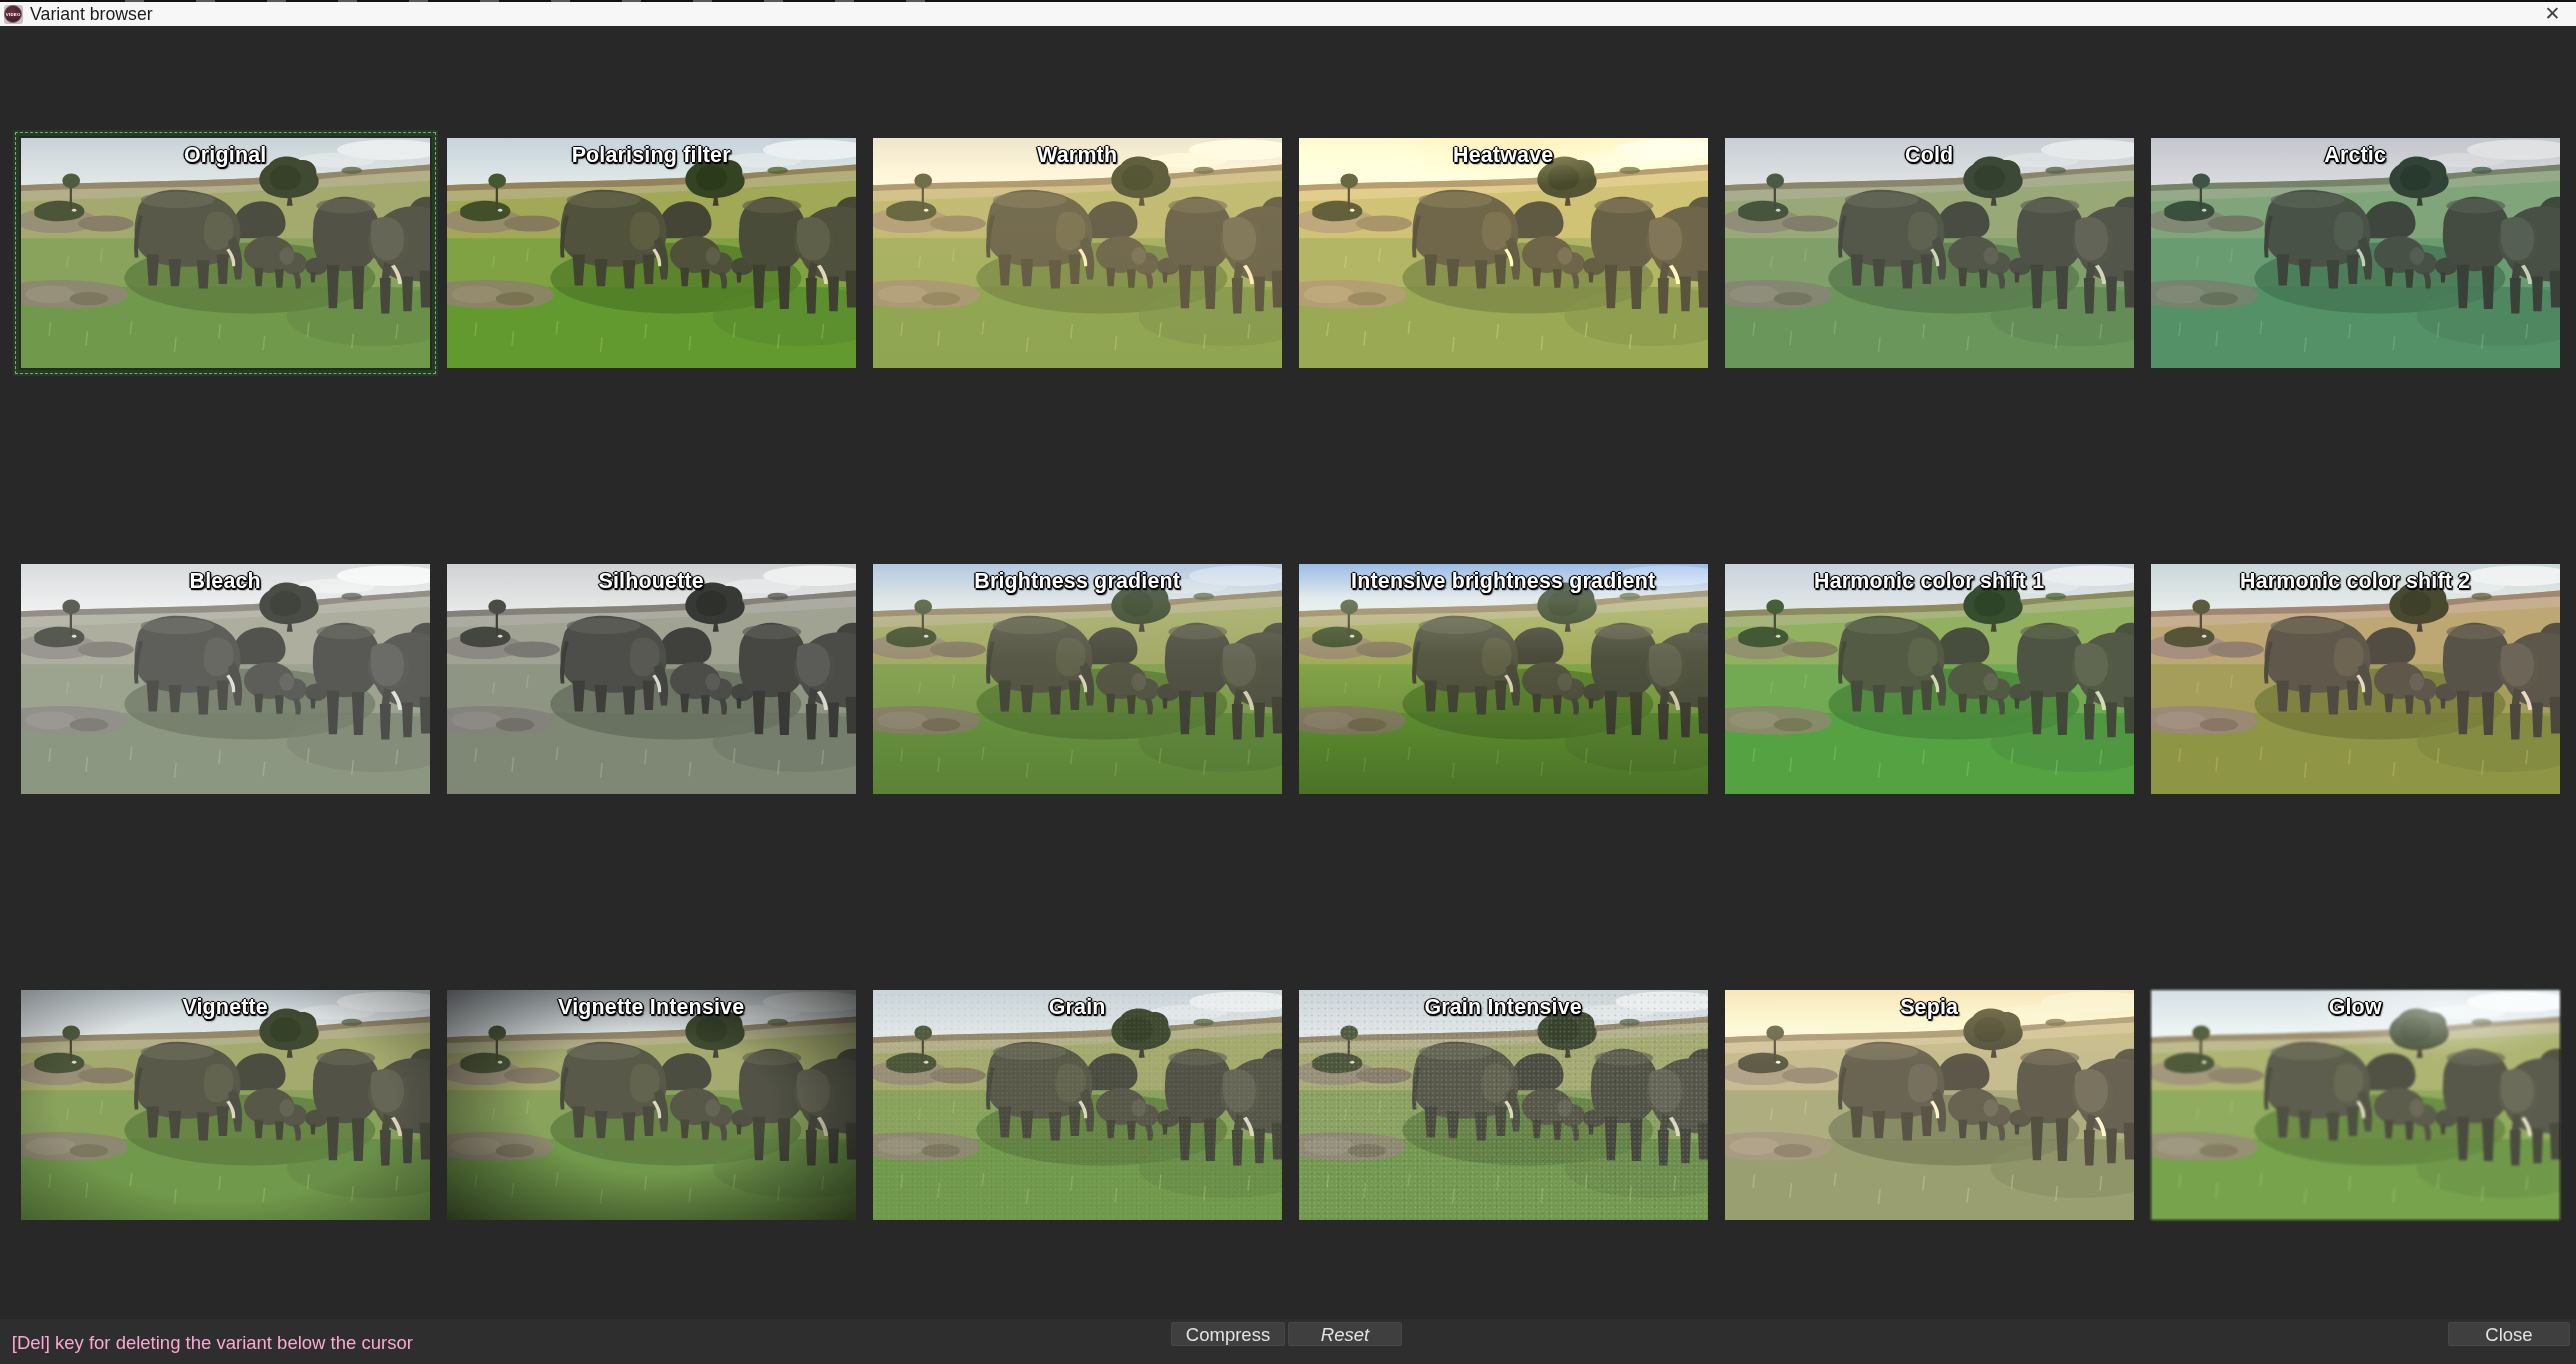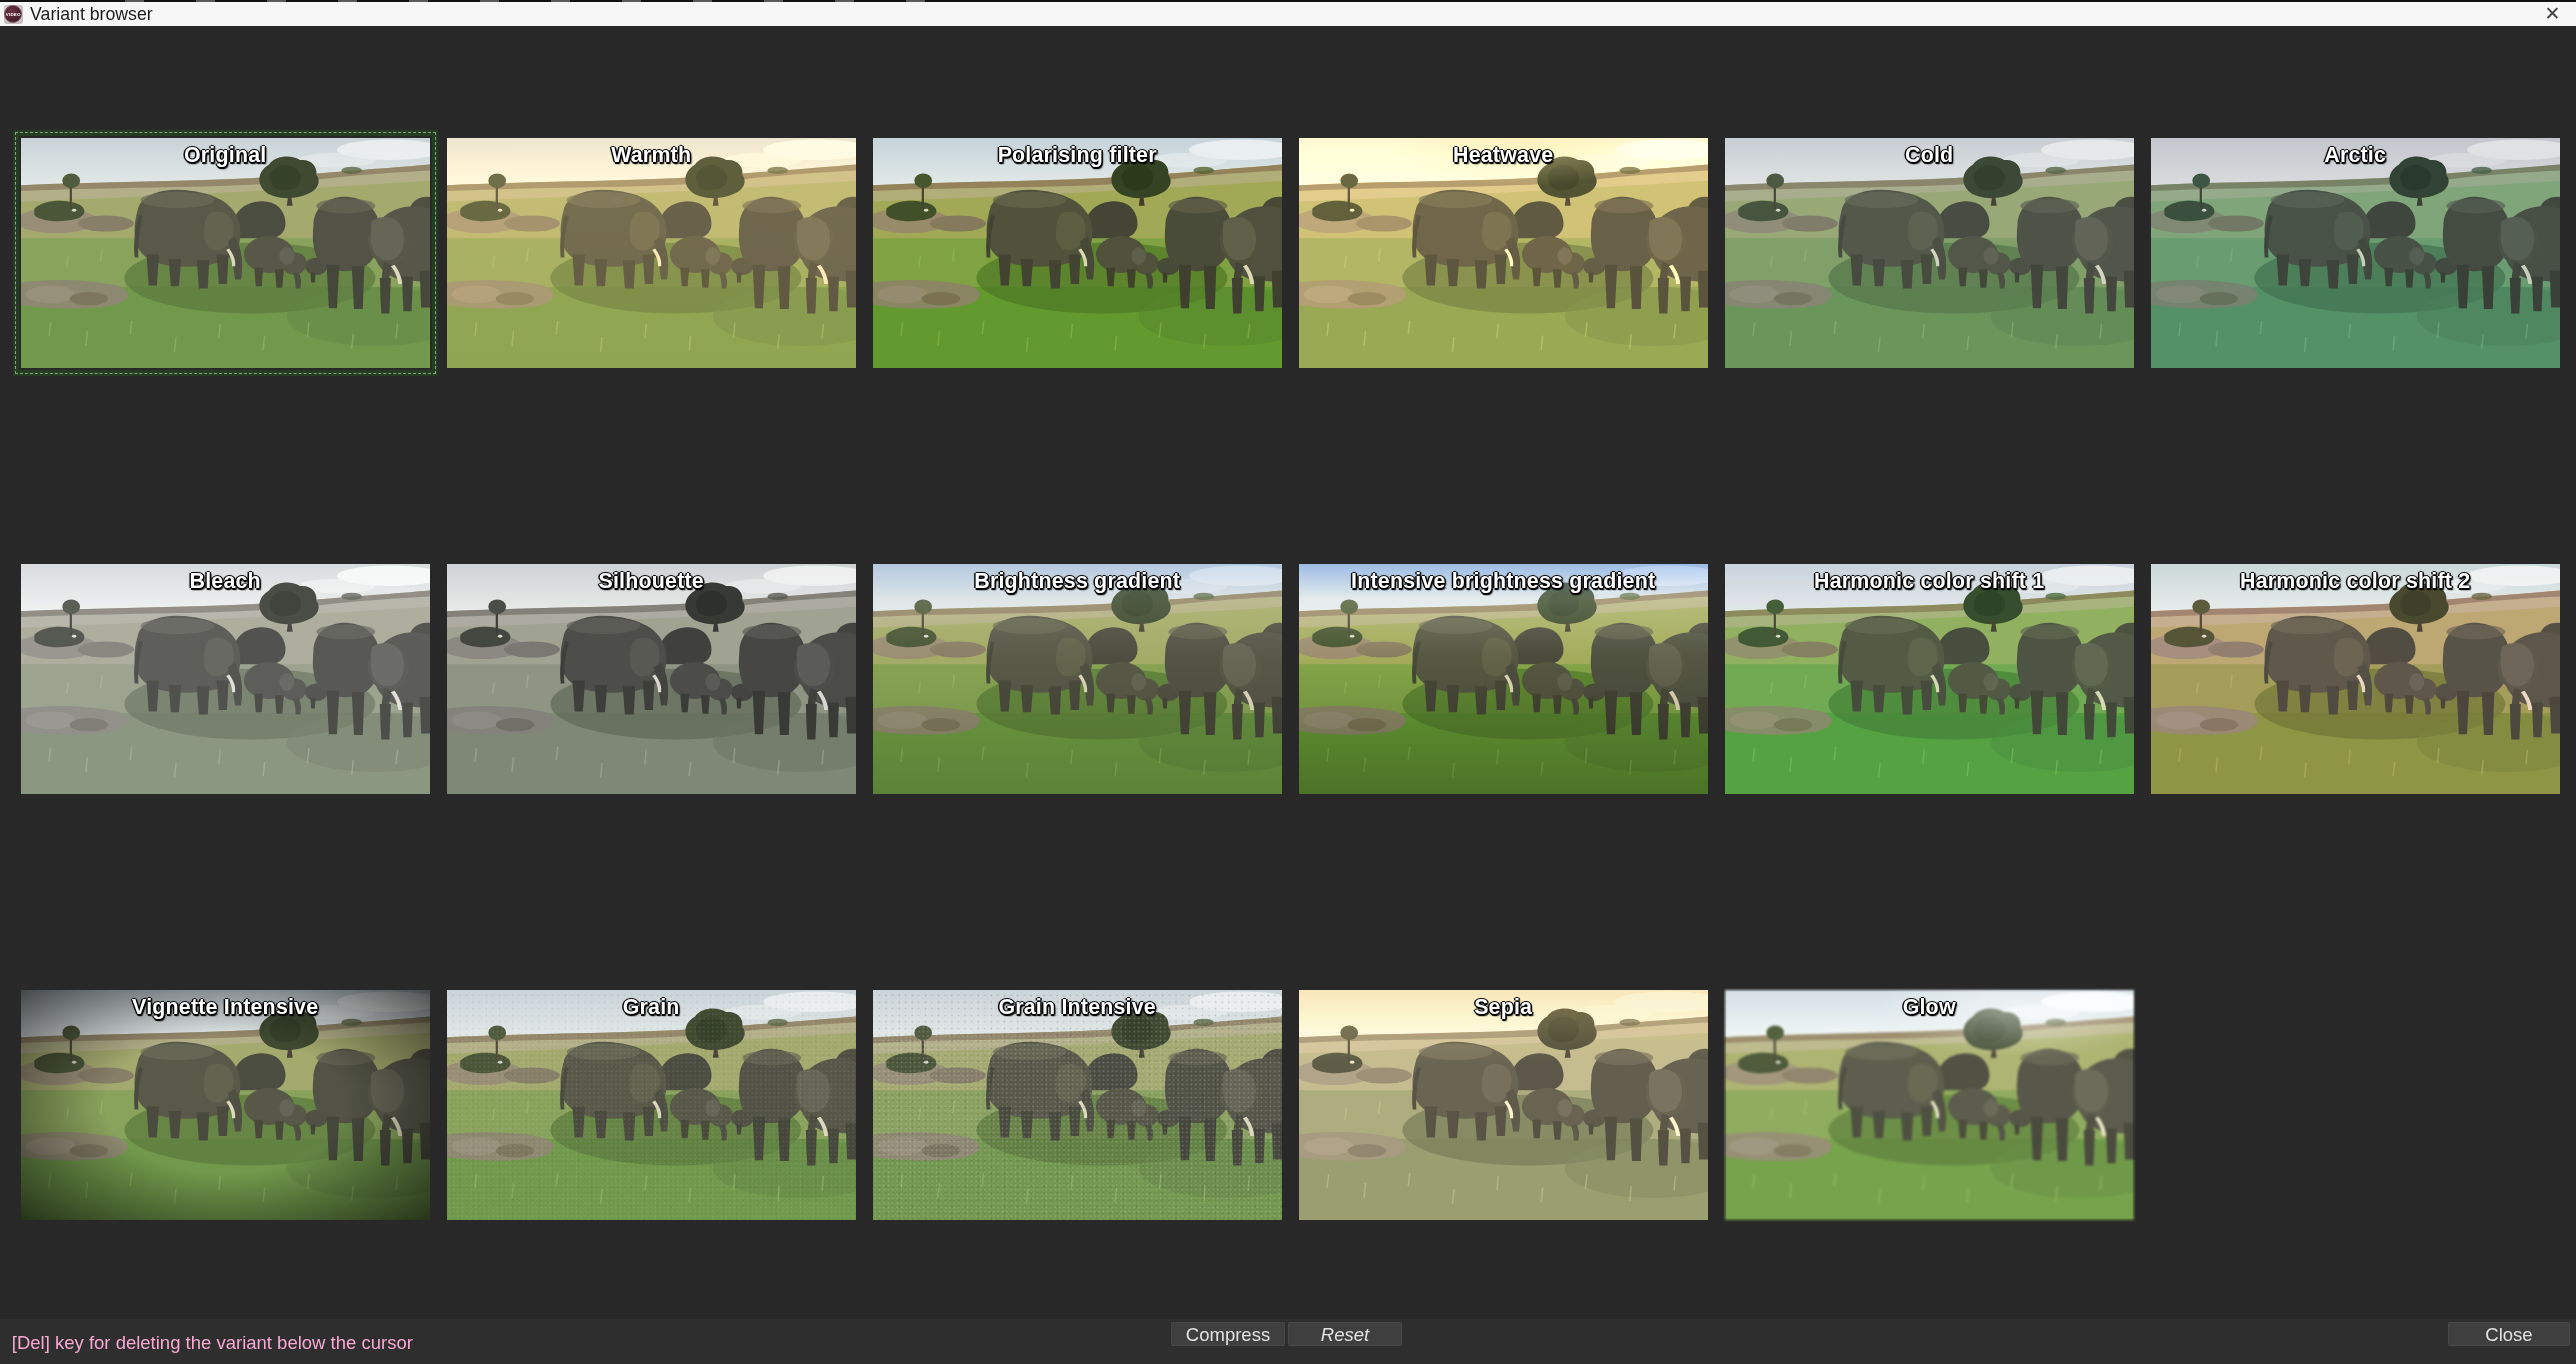--- a/index.html
+++ b/index.html
@@ -181,36 +181,36 @@
 
 <div class="grid">
     <figure class="thumb effect-original selected">
     <svg class="scene" viewBox="0 0 554 312" preserveAspectRatio="none">
       <use href="#scene" xlink:href="#scene"></use>
     </svg>
     <div class="overlay"></div>
 
     <figcaption class="thumb-label">Original</figcaption>
   </figure>
+    <figure class="thumb effect-polarising">
+    <svg class="scene" viewBox="0 0 554 312" preserveAspectRatio="none">
+      <use href="#scene" xlink:href="#scene"></use>
+    </svg>
+    <div class="overlay"></div>
+
+    <figcaption class="thumb-label">Polarising filter</figcaption>
+  </figure>
     <figure class="thumb effect-warmth">
     <svg class="scene" viewBox="0 0 554 312" preserveAspectRatio="none">
       <use href="#scene" xlink:href="#scene"></use>
     </svg>
     <div class="overlay"></div>
 
     <figcaption class="thumb-label">Warmth</figcaption>
   </figure>
-    <figure class="thumb effect-polarising">
-    <svg class="scene" viewBox="0 0 554 312" preserveAspectRatio="none">
-      <use href="#scene" xlink:href="#scene"></use>
-    </svg>
-    <div class="overlay"></div>
-
-    <figcaption class="thumb-label">Polarising filter</figcaption>
-  </figure>
     <figure class="thumb effect-heatwave">
     <svg class="scene" viewBox="0 0 554 312" preserveAspectRatio="none">
       <use href="#scene" xlink:href="#scene"></use>
     </svg>
     <div class="overlay"></div>
 
     <figcaption class="thumb-label">Heatwave</figcaption>
   </figure>
     <figure class="thumb effect-cold">
     <svg class="scene" viewBox="0 0 554 312" preserveAspectRatio="none">
@@ -268,20 +268,28 @@
 
     <figcaption class="thumb-label">Harmonic color shift 1</figcaption>
   </figure>
     <figure class="thumb effect-harmonic-2">
     <svg class="scene" viewBox="0 0 554 312" preserveAspectRatio="none">
       <use href="#scene" xlink:href="#scene"></use>
     </svg>
     <div class="overlay"></div>
 
     <figcaption class="thumb-label">Harmonic color shift 2</figcaption>
+  </figure>
+    <figure class="thumb effect-vignette">
+    <svg class="scene" viewBox="0 0 554 312" preserveAspectRatio="none">
+      <use href="#scene" xlink:href="#scene"></use>
+    </svg>
+    <div class="overlay"></div>
+
+    <figcaption class="thumb-label">Vignette</figcaption>
   </figure>
     <figure class="thumb effect-vignette-intensive">
     <svg class="scene" viewBox="0 0 554 312" preserveAspectRatio="none">
       <use href="#scene" xlink:href="#scene"></use>
     </svg>
     <div class="overlay"></div>
 
     <figcaption class="thumb-label">Vignette Intensive</figcaption>
   </figure>
     <figure class="thumb effect-grain">

